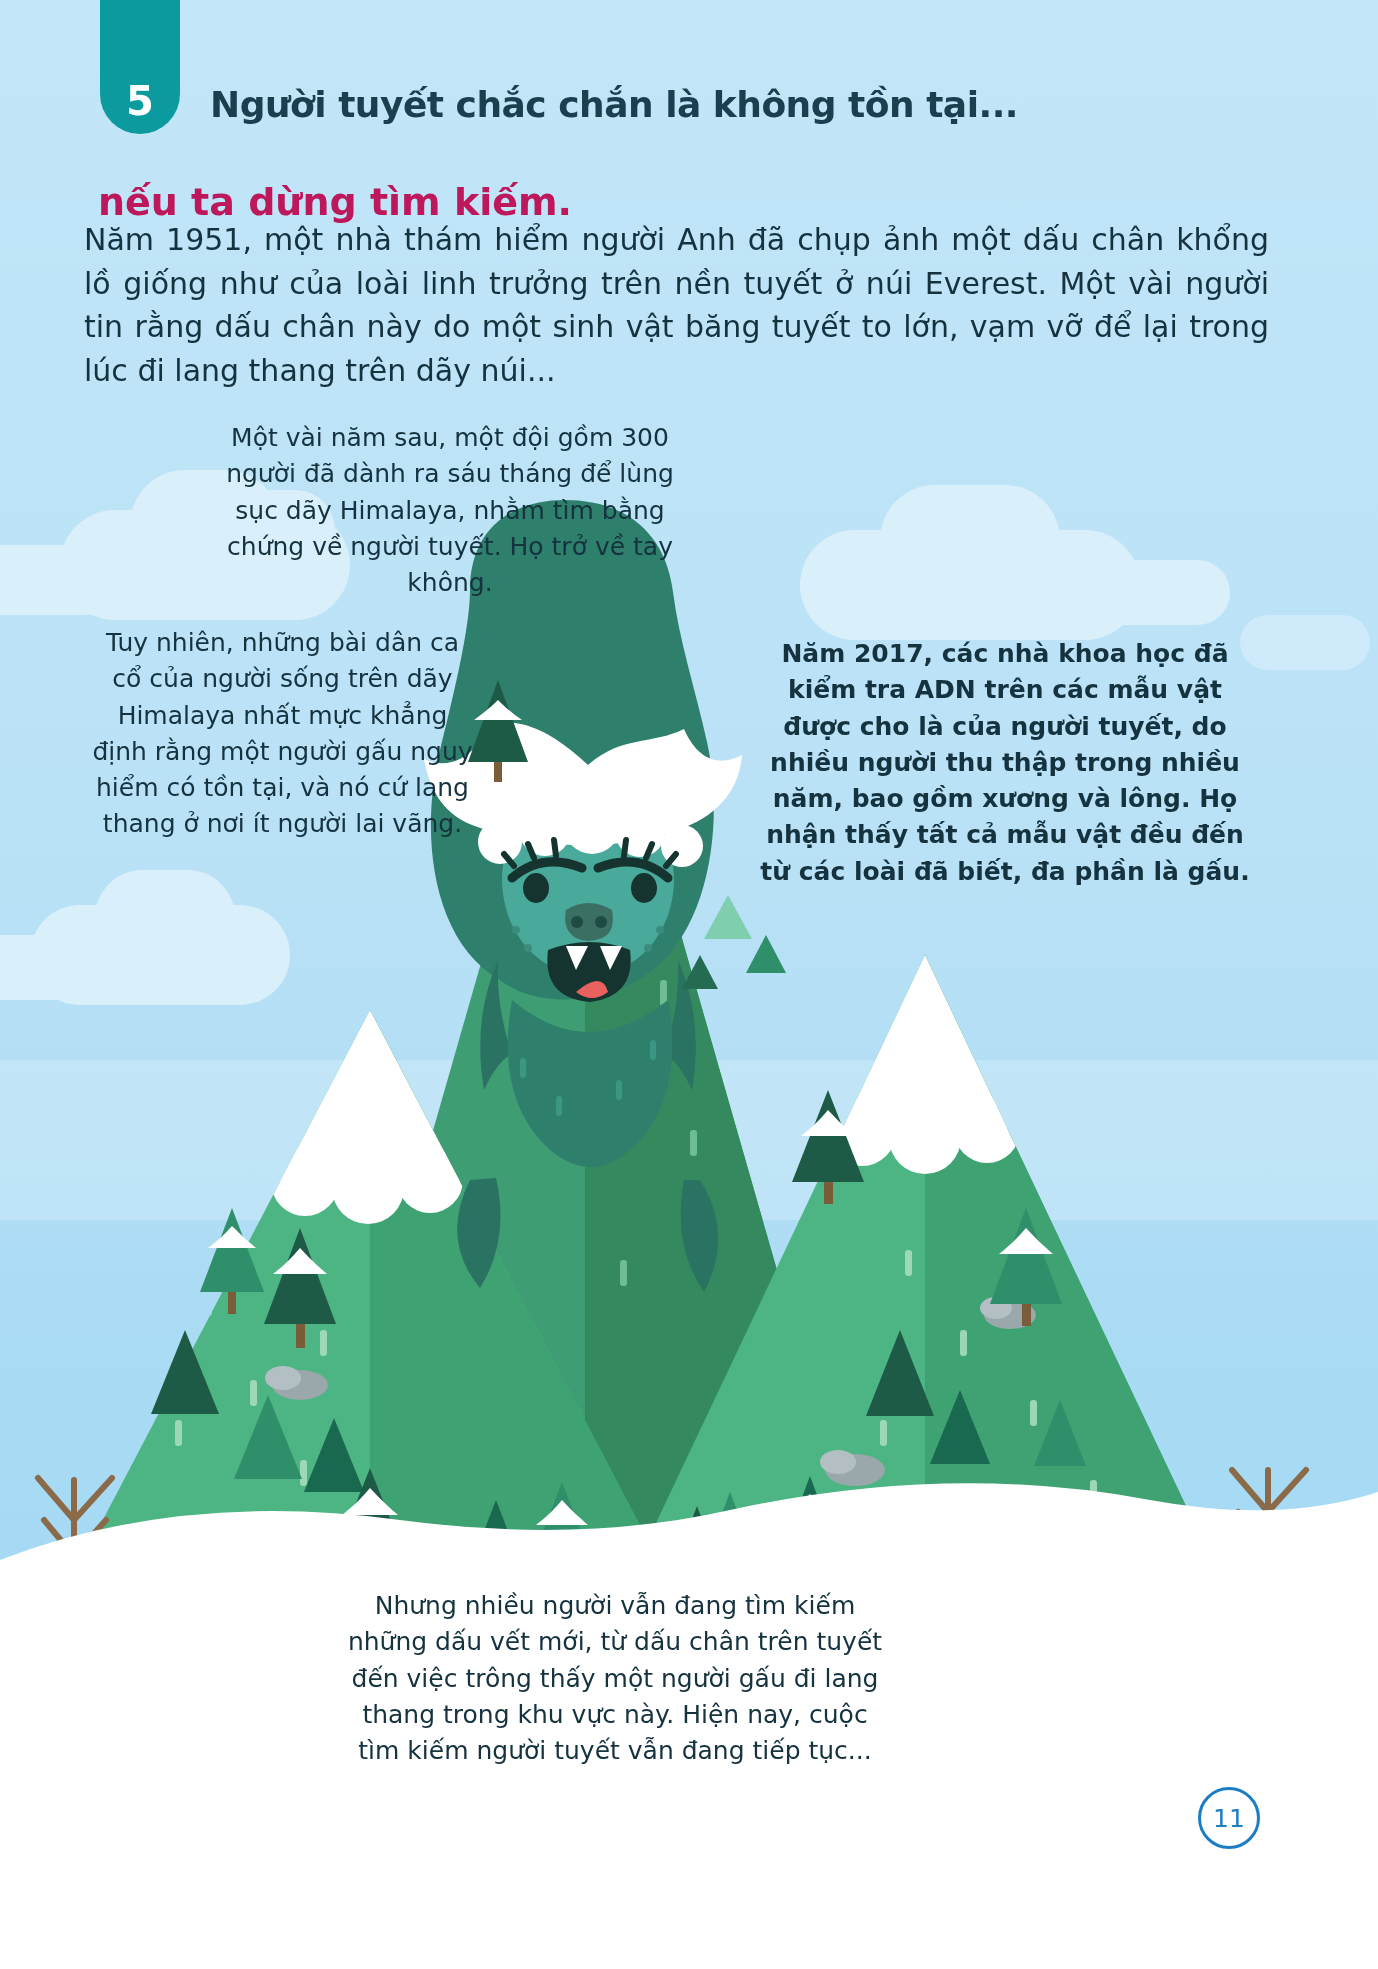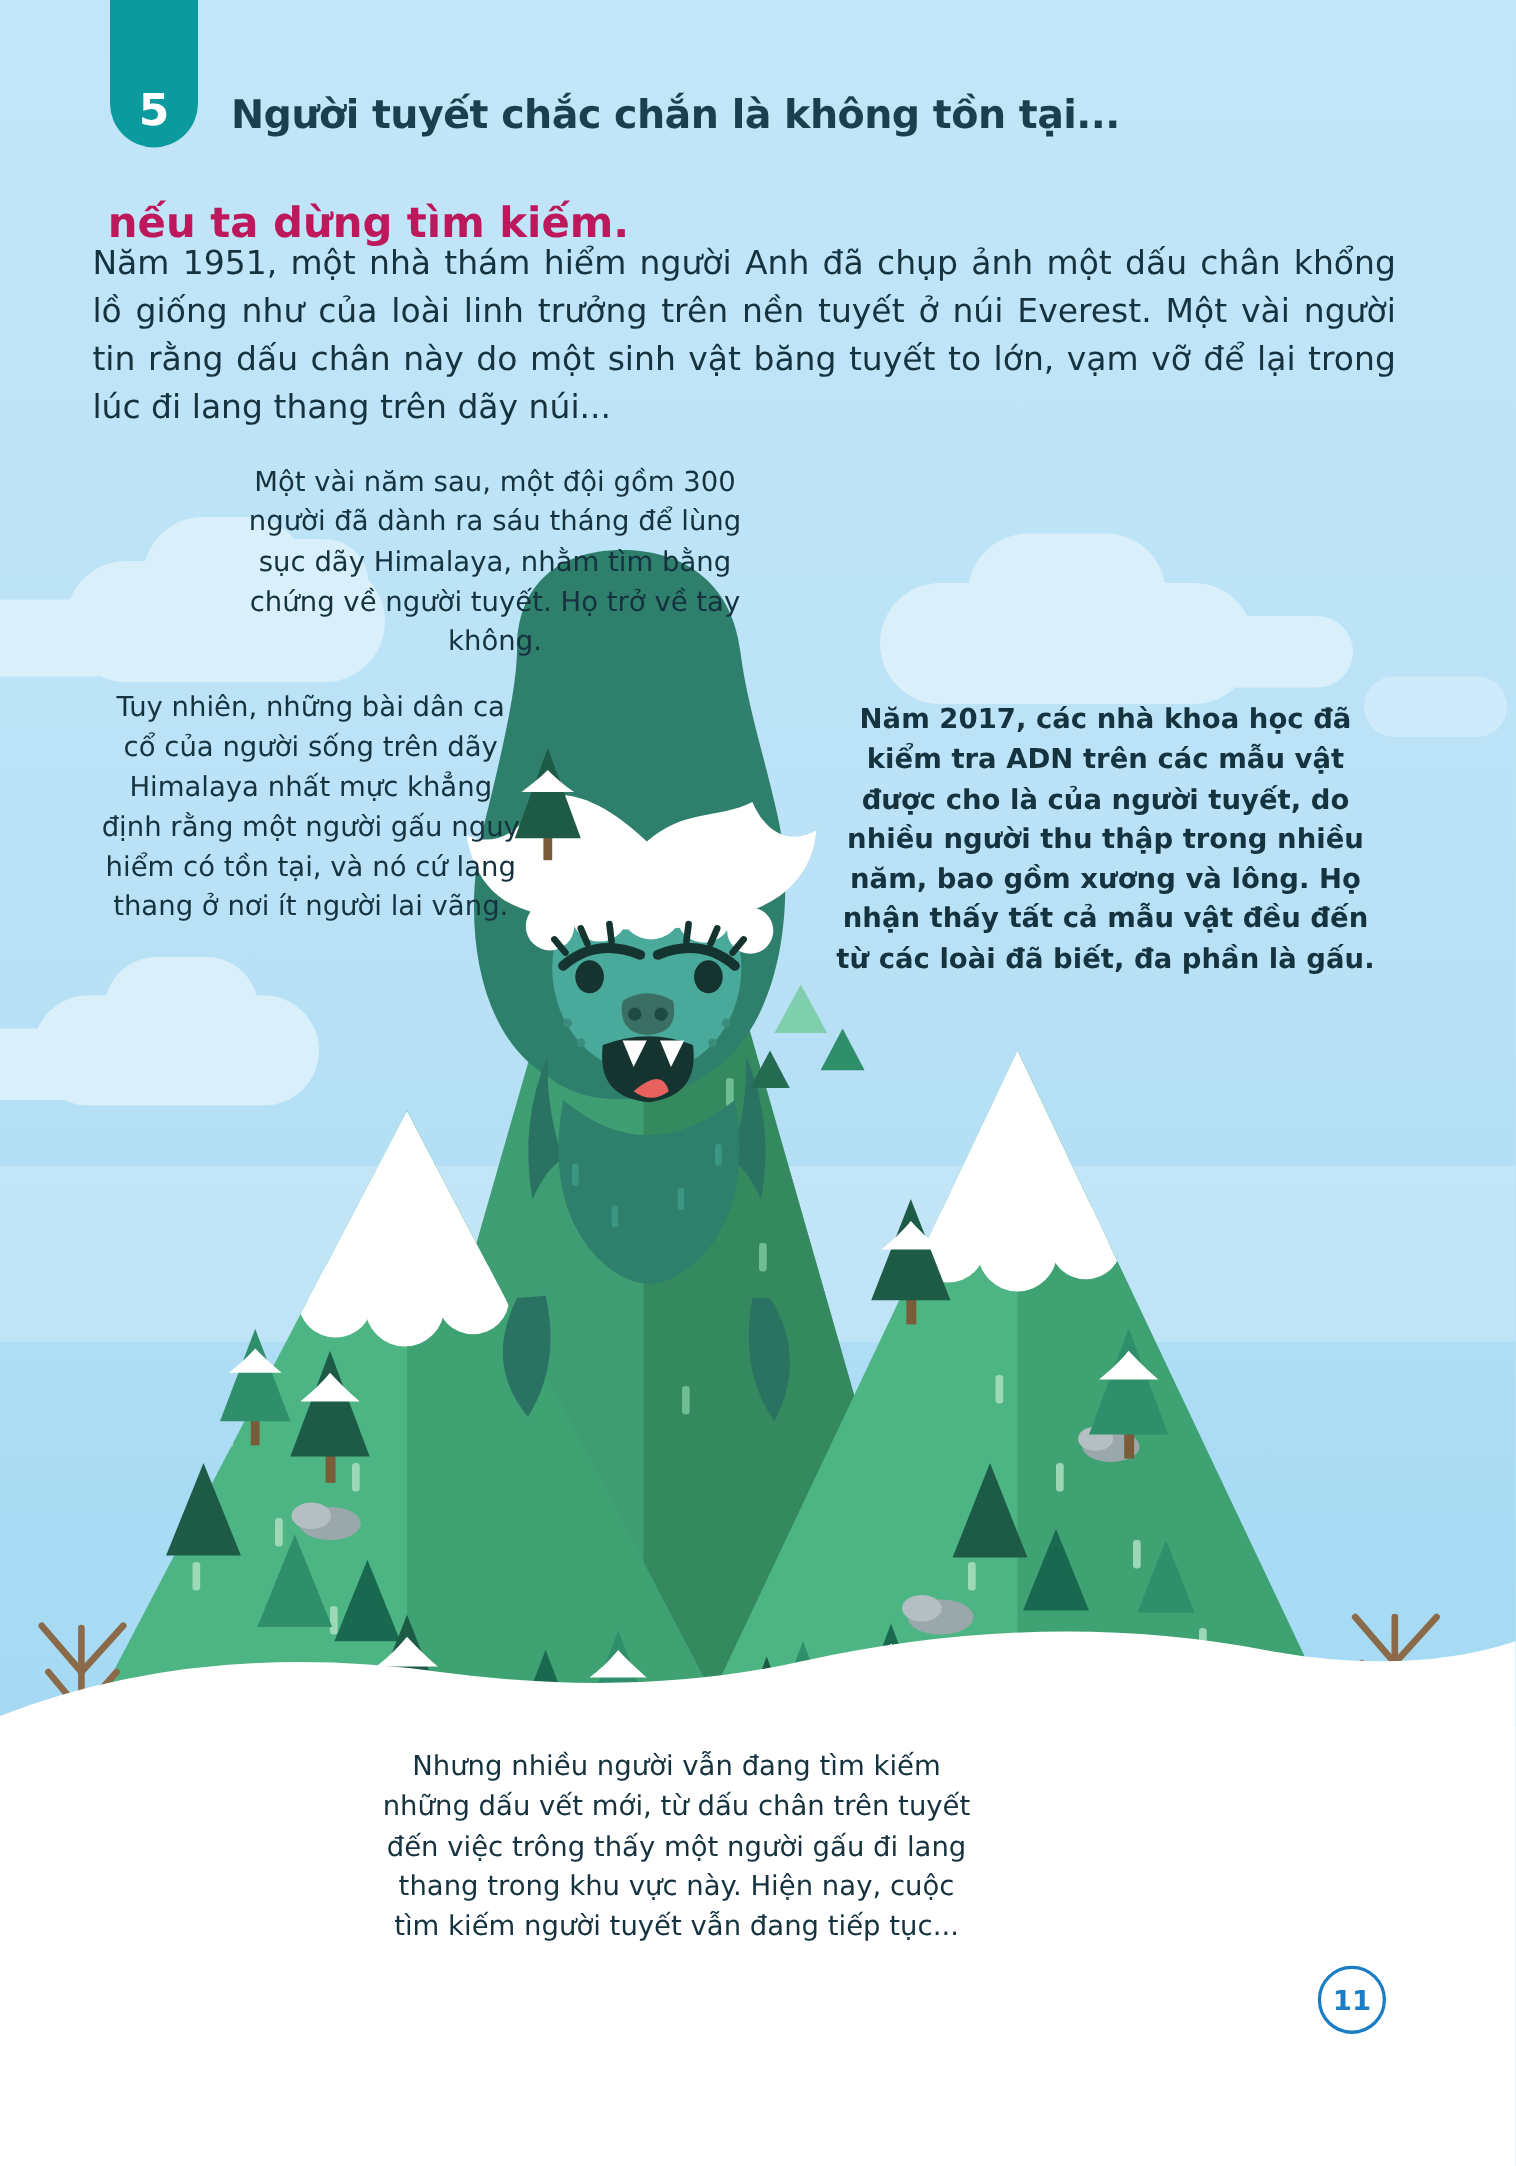--- a/index.html
+++ b/index.html
@@ -40,21 +40,21 @@
     position:absolute;color:#15323f;text-align:center;line-height:1.45;
     font-size:25px;
   }
   .cap.c1{left:210px;top:420px;width:480px;}
   .cap.c2{left:78px;top:625px;width:385px;margin-left:12px;}
   .cap.c3{left:760px;top:636px;width:490px;font-weight:bold;}
   .cap.c4{left:345px;top:1588px;width:540px;}
   
   .pagenum{
     position:absolute;left:1198px;top:1787px;width:56px;height:56px;border-radius:50%;
-    border:3px solid #1b7ec4;color:#1b7ec4;font-size:25px;font-weight:bold;
+    border:3px solid #1b7ec4;color:#1b7ec4;font-size:25px;font-weight:normal;
     display:flex;align-items:center;justify-content:center;background:transparent;
   }
   
   .illus{position:absolute;left:0;top:0;width:1378px;height:1969px;}
 </style>
 </head>
 <body>
 
 <div class="sky"></div>
 

